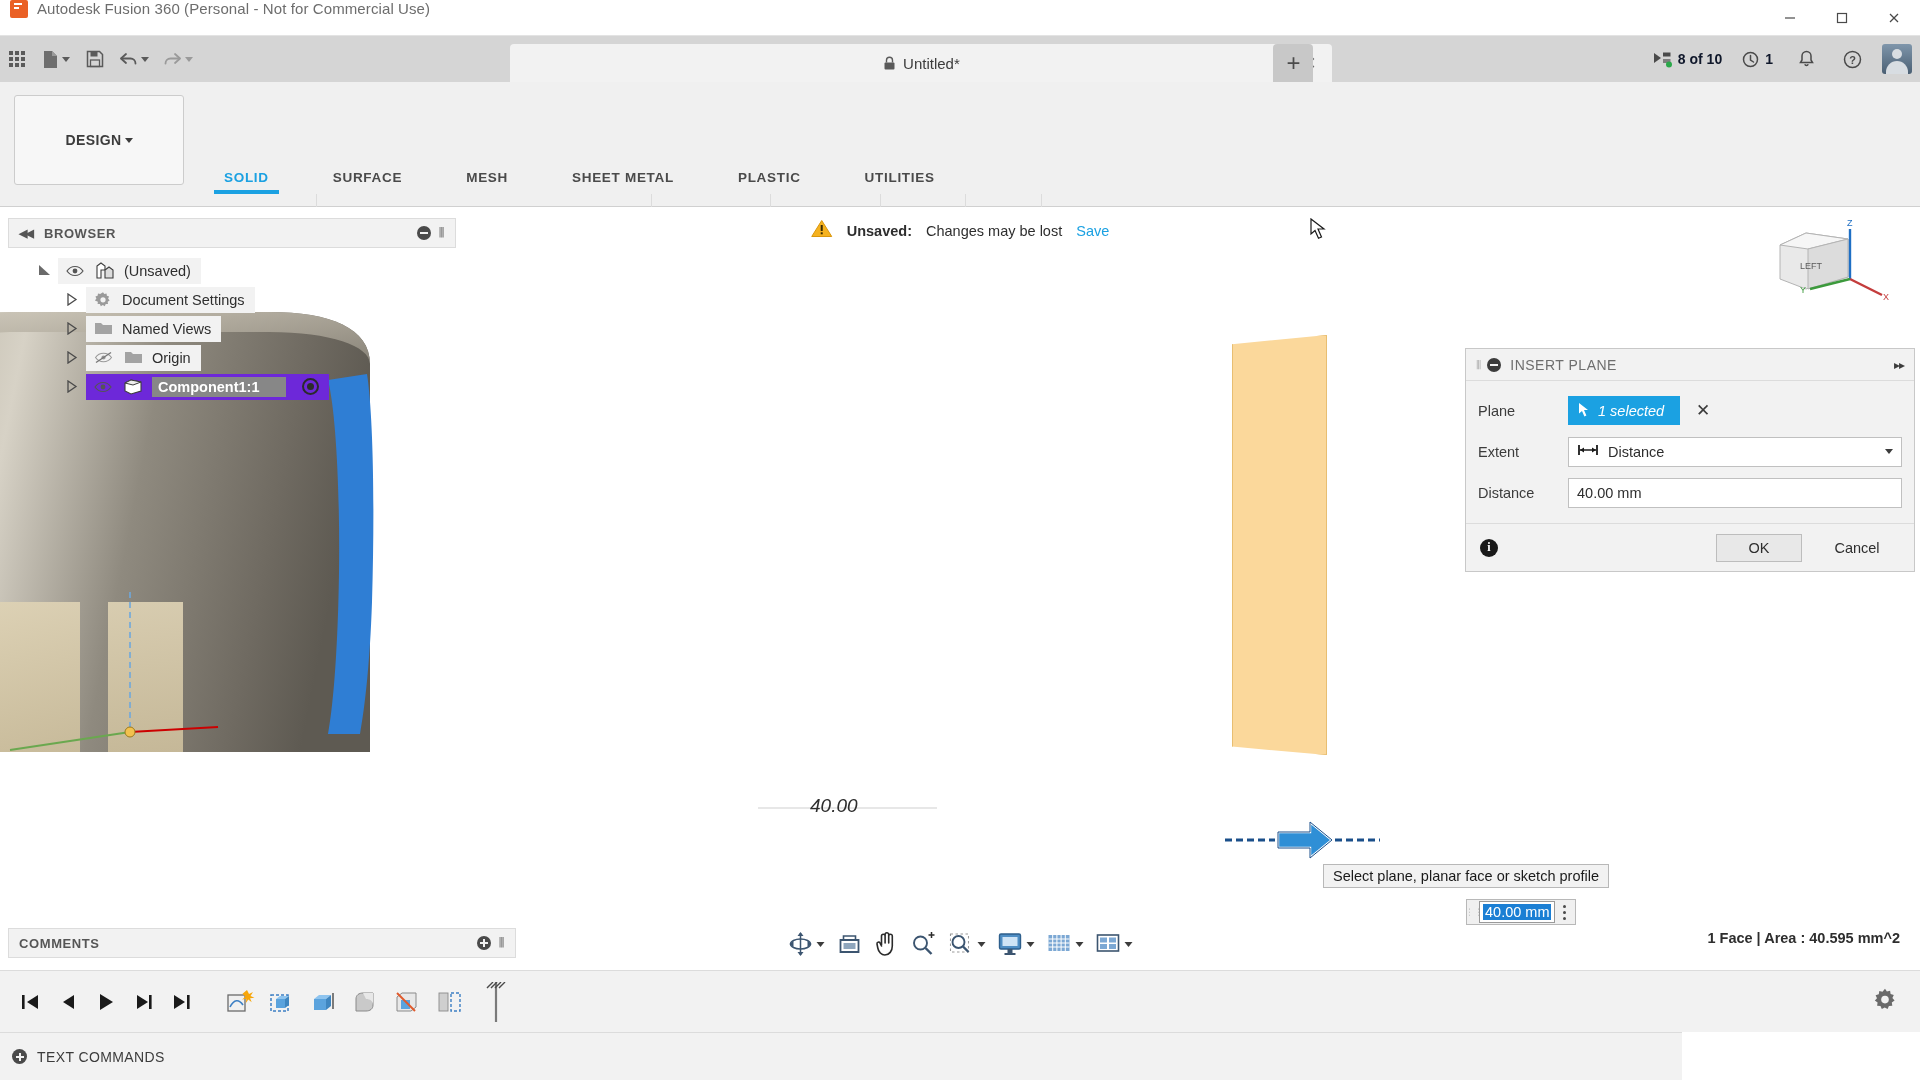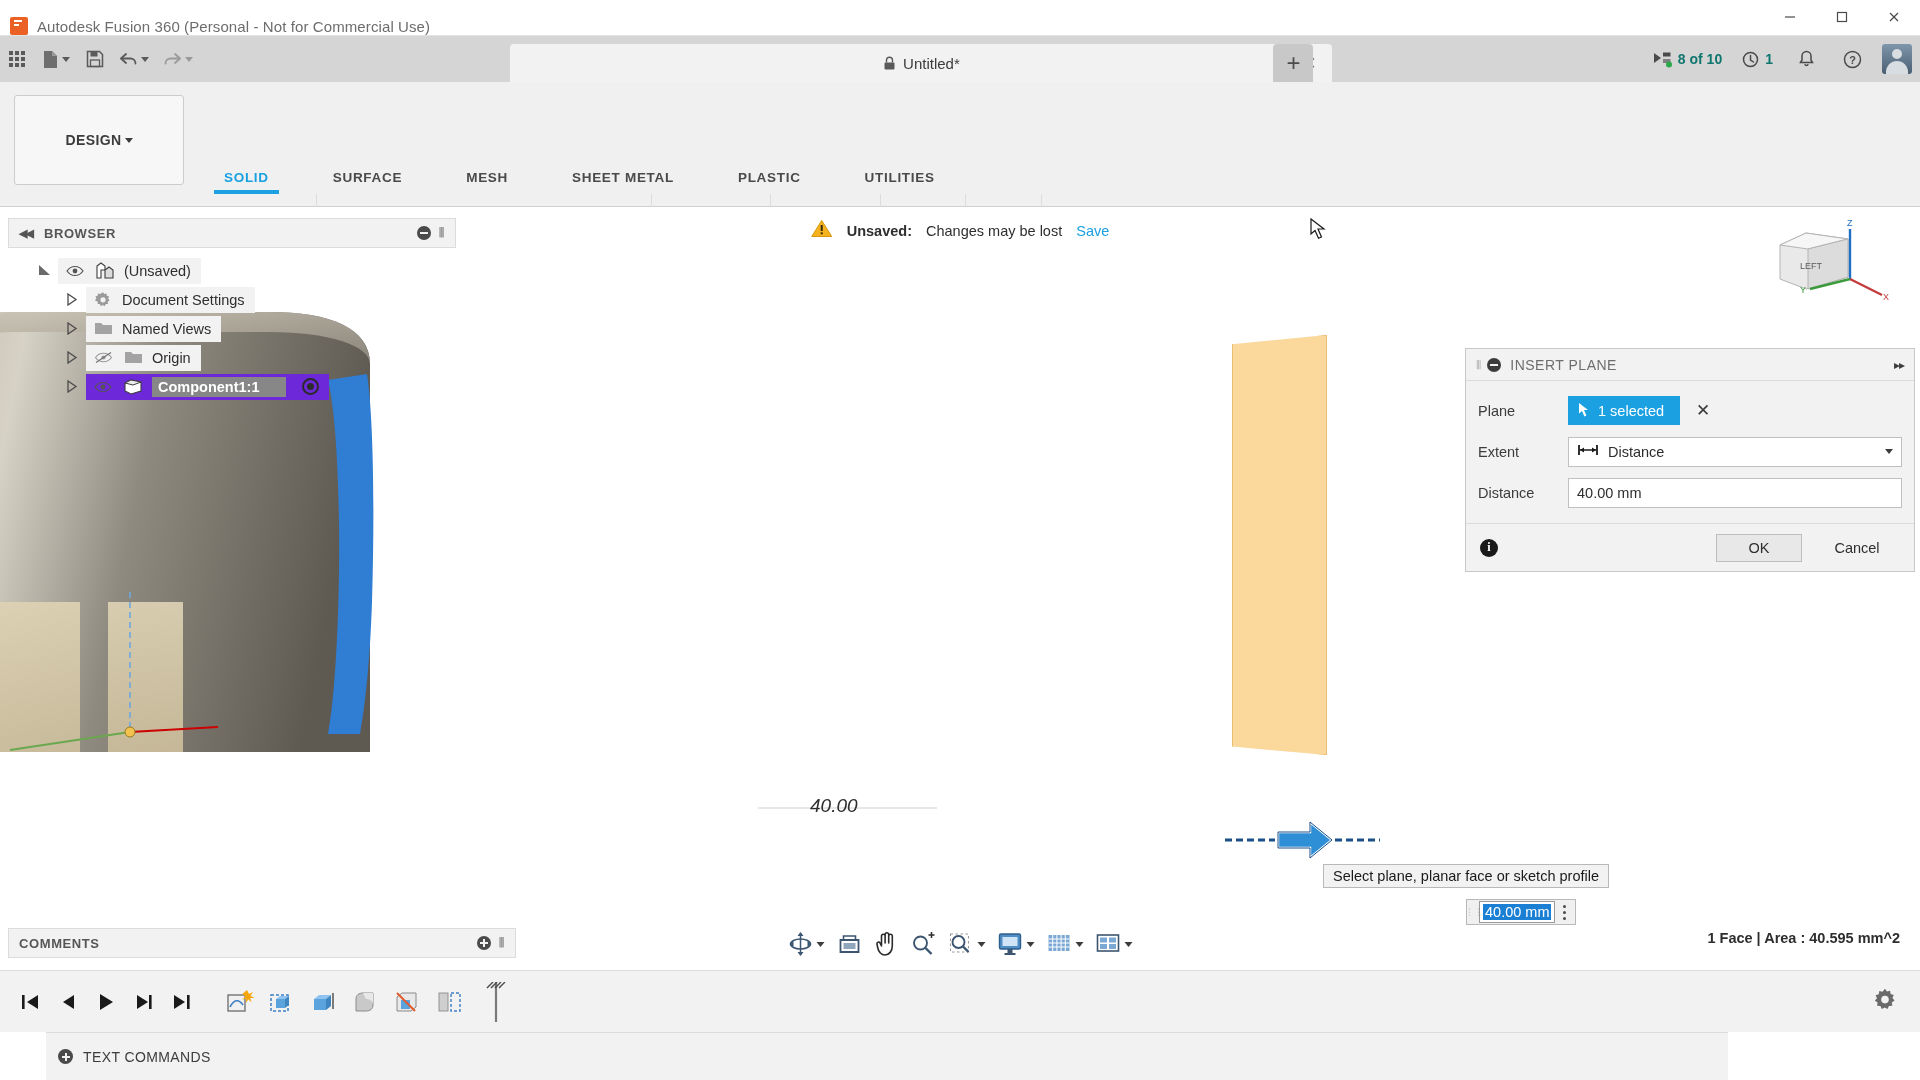--- a/index.html
+++ b/index.html
@@ -9,21 +9,21 @@
     overflow: hidden;
     background: #fff;
     -webkit-font-smoothing: antialiased;
   }
   #app { position: relative; width: 1920px; height: 1080px; }
 
   
   .titlebar {
     position: absolute; left: 0; top: 0; width: 1920px; height: 36px;
     background: #ffffff; border-bottom: 1px solid #e3e3e3;
-    display: flex; align-items: flex-end;
+    display: flex; align-items: flex-start;
   }
   .titlebar .app-icon {
     width: 18px; height: 18px; margin-left: 10px; margin-right: 9px;
     background: #ea6025; border-radius: 2px; position: relative; flex: none;
   }
   .titlebar .app-icon::before {
     content: ""; position: absolute; left: 4px; top: 3px;
     width: 8px; height: 2px; background: #fff;
   }
   .titlebar .app-icon::after {
@@ -77,21 +77,21 @@
   .tab-add {
     position: absolute; left: 50%; margin-left: 352px; bottom: 0;
     width: 40px; height: 38px; background: #c8c8c8;
     border-top-left-radius: 4px; border-top-right-radius: 4px;
     display: flex; align-items: center; justify-content: center;
     color: #4b4b4b; font-size: 24px; line-height: 1;
   }
   .qa-right { margin-left: auto; display: flex; align-items: center; padding-right: 8px; gap: 2px; }
   .pill {
     display: flex; align-items: center; gap: 6px; padding: 4px 9px;
-    color: #0f766e; font-size: 14px; font-weight: bold;
+    color: #0f172a; font-size: 14px; font-weight: bold;
   }
   .avatar {
     width: 30px; height: 30px; border-radius: 3px; margin-left: 6px;
     background: linear-gradient(#7f96ab,#4a5f73); position: relative; overflow: hidden;
   }
   .avatar::before {
     content: ""; position: absolute; left: 10px; top: 5px; width: 10px; height: 10px;
     border-radius: 50%; background: #d8dde2;
   }
   .avatar::after {
@@ -269,21 +269,21 @@
   .dlg-head .circle-minus::after {
     content: ""; position: absolute; left: 3px; top: 6px; width: 8px; height: 2px; background: #f2f2f2;
   }
   .dlg-head .dlg-title { font-size: 14px; letter-spacing: .5px; }
   .dlg-head .expand { margin-left: auto; color: #3c3c3c; font-size: 12px; letter-spacing: -1px; }
   .dlg-body { padding: 9px 0 10px 0; }
   .row { display: flex; align-items: center; height: 41px; padding: 0 12px; }
   .row .rlabel { width: 90px; color: #3c3c3c; flex: none; }
   .sel-chip {
     background: #1ba1e2; color: #ffffff; height: 29px; padding: 0 16px 0 10px;
-    display: flex; align-items: center; gap: 8px; font-size: 14.5px;
+    display: flex; align-items: center; gap: 8px; font-size: 14.5px; font-style: italic;
   }
   .clear-x { margin-left: 16px; color: #3c3c3c; font-size: 17px; line-height: 1; }
   .combo {
     flex: 1; height: 30px; background: #ffffff; border: 1px solid #c0c0c0;
     display: flex; align-items: center; padding: 0 8px; color: #2e2e2e; gap: 9px;
   }
   .combo .cv { flex: 1; }
   .txtfield {
     flex: 1; height: 30px; background: #ffffff; border: 1px solid #c0c0c0;
     display: flex; align-items: center; padding: 0 8px; color: #2e2e2e;
@@ -346,21 +346,21 @@
   .tl-btn { width: 28px; height: 28px; display: flex; align-items: center; justify-content: center; color: #1a1a1a; }
   .tl-features { display: flex; align-items: center; gap: 6px; margin-left: 26px; position: relative; }
   .tl-feat { width: 36px; height: 34px; display: flex; align-items: center; justify-content: center; }
   .tl-gear { margin-left: auto; margin-right: 22px; color: #4a4a4a; }
 
   
   .textcmd {
     position: absolute; left: 0; top: 1032px; width: 1682px; height: 48px;
     background: #f2f2f2; border-top: 1px solid #dcdcdc;
     display: flex; align-items: center; padding-left: 12px;
-    font-size: 14px; color: #3c3c3c; letter-spacing: .4px; margin-left: 46px;
+    font-size: 14px; color: #3c3c3c; letter-spacing: .4px;
   }
   .textcmd .dot {
     width: 15px; height: 15px; border-radius: 50%; background: #4a4a4a;
     position: relative; margin-right: 10px; flex: none;
   }
   .textcmd .dot::after {
     content: ""; position: absolute; left: 3.5px; top: 6.5px; width: 8px; height: 2px; background: #f2f2f2;
   }
   .textcmd .dot::before {
     content: ""; position: absolute; left: 6.5px; top: 3.5px; width: 2px; height: 8px; background: #f2f2f2;

